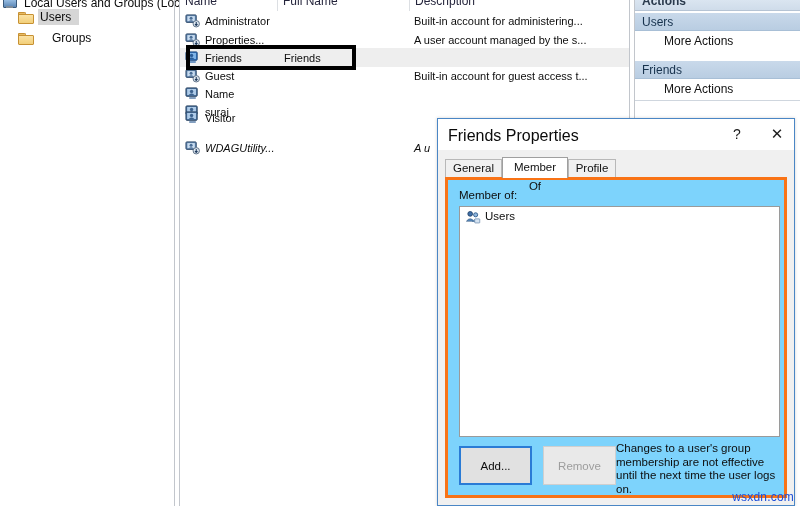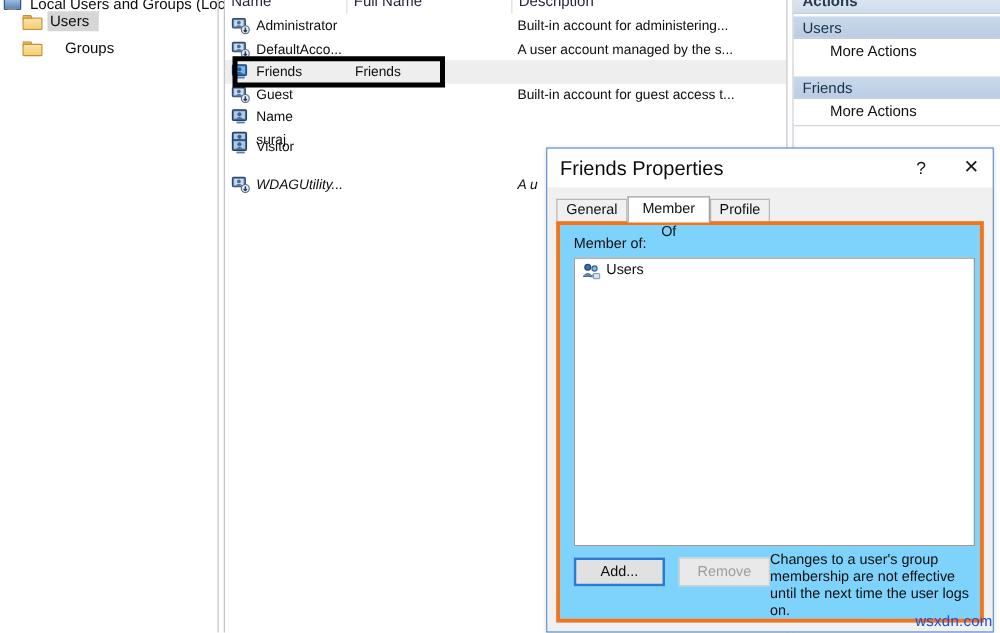--- a/index.html
+++ b/index.html
@@ -346,21 +346,21 @@
   }
   .mo-ico {
     width: 16px; height: 15px;
     margin-right: 4px;
     flex: 0 0 auto;
   }
 
   
   .dlg-btn {
     position: absolute;
-    width: 73px; height: 23px;
+    width: 73px; height: 39px;
     font-size: 11.5px;
     font-family: "Liberation Sans", sans-serif;
     background: #e1e1e1;
     border: 1px solid #adadad;
     color: #0d0d0d;
     box-sizing: border-box;
     cursor: default;
   }
   #btn-add {
     left: 11px; top: 266px;
@@ -441,21 +441,21 @@
 
     <div class="lv-row" style="top:30px;">
       <svg class="user-ico" viewBox="0 0 16 16">
         <rect x="1" y="2" width="11" height="8" rx="1" fill="#5d82ab" stroke="#2f4a6b"></rect>
         <rect x="2.5" y="3.3" width="8" height="5.4" fill="#c9dcf0"></rect>
         <circle cx="6.5" cy="5.5" r="1.6" fill="#4a6d95"></circle>
         <path d="M3.8 9 Q6.5 6.5 9.2 9 Z" fill="#4a6d95"></path>
         <circle cx="12" cy="11.5" r="3.4" fill="#dfe8f2" stroke="#5a6d82"></circle>
         <path d="M12 9.7v3.4M10.6 11.9l1.4 1.4 1.4-1.4" stroke="#1f3a5c" fill="none" stroke-width="1.1"></path>
       </svg>
-      <span class="lv-name">DefaultAcco...</span>
+      <span class="lv-name">Properties...</span>
       <span class="lv-full"></span>
       <span class="lv-desc">A user account managed by the s...</span>
     </div>
 
     <div class="lv-row shaded" style="top:48px;">
       <svg class="user-ico" viewBox="0 0 16 16">
         <rect x="1" y="2" width="12" height="9" rx="1" fill="#2f6db5" stroke="#1d4a80"></rect>
         <rect x="2.3" y="3.2" width="9.4" height="6.4" fill="#7fb4e8"></rect>
         <circle cx="7" cy="5.8" r="1.8" fill="#2a5c97"></circle>
         <path d="M4 9.5 Q7 6.6 10 9.5 Z" fill="#2a5c97"></path>

